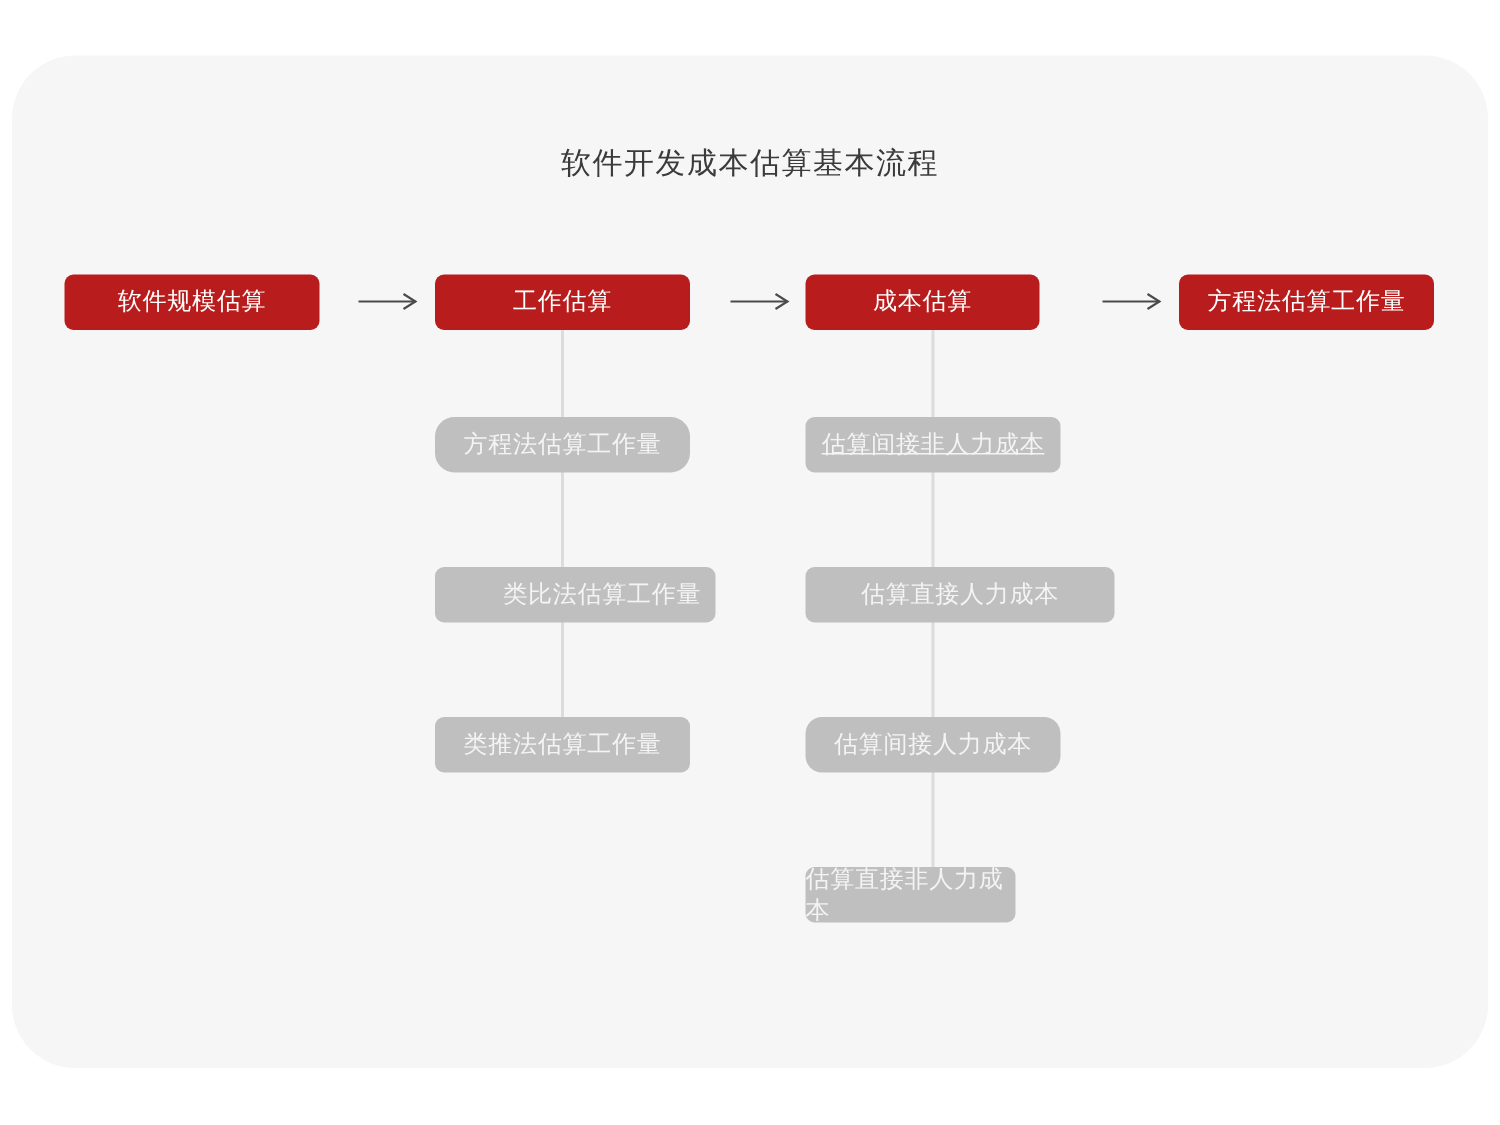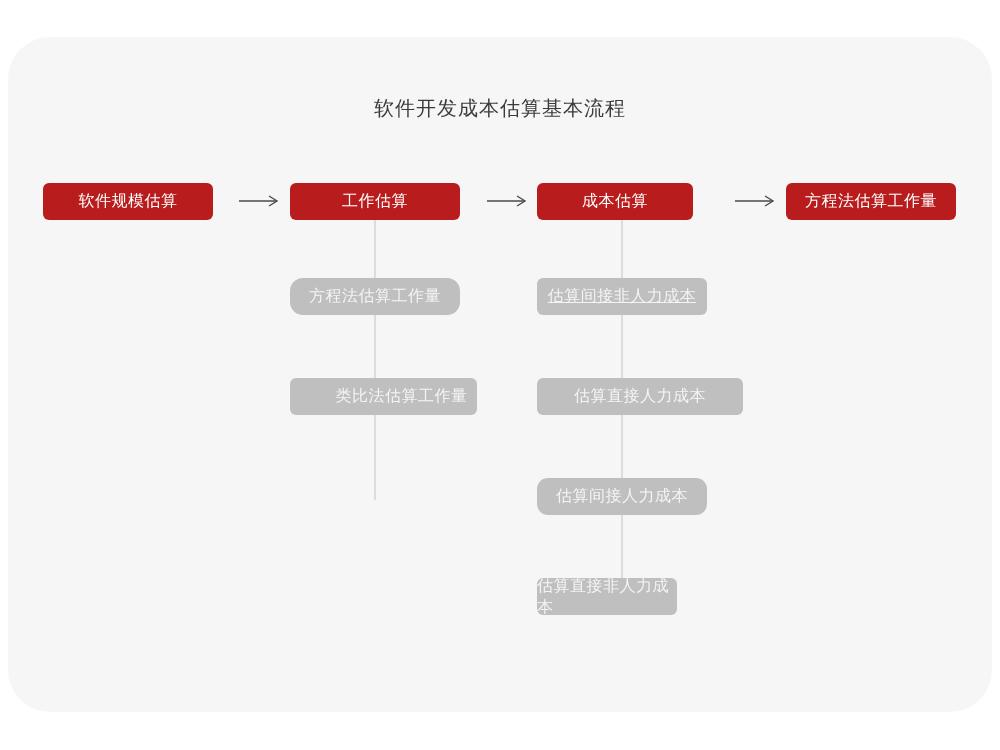--- a/index.html
+++ b/index.html
@@ -125,20 +125,23 @@
   <div class="node node-purple step-4">
     <span>方程法估算工作量</span>
   </div>
 
   <div class="node node-gray work-1">
     <span>方程法估算工作量</span>
   </div>
   <div class="node node-gray work-2">
     <span>类比法估算工作量</span>
   </div>
+  <div class="node node-gray work-3">
+    <span>类推法估算工作量</span>
+  </div>
 
   <div class="node node-gray cost-1">
     <span>估算间接非人力成本</span>
   </div>
   <div class="node node-gray cost-2">
     <span>估算直接人力成本</span>
   </div>
   <div class="node node-gray cost-3">
     <span>估算间接人力成本</span>
   </div>

